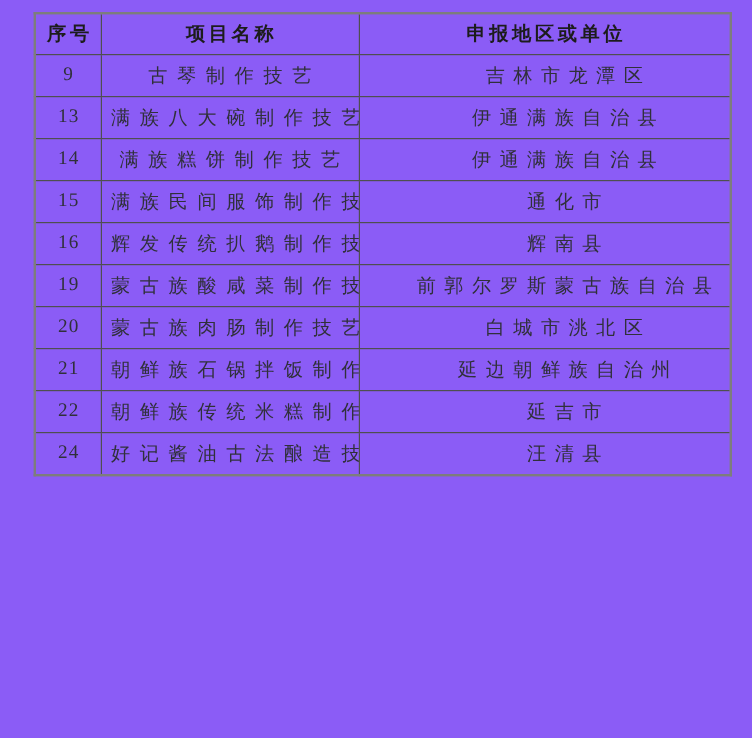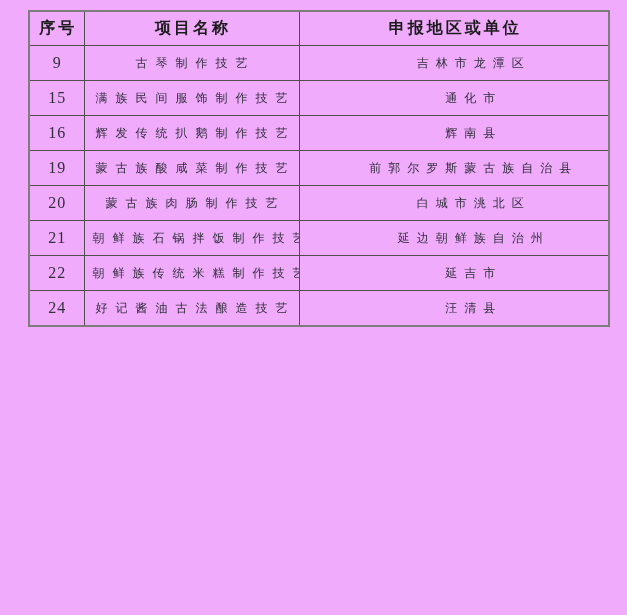--- a/index.html
+++ b/index.html
@@ -4,21 +4,21 @@
 <style>
   html, body {
     margin: 0;
     padding: 0;
     background: #ffffff;
   }
   .page {
     position: relative;
     width: 627px;
     height: 615px;
-    background: #f0abfc;
+    background: #8b5cf6;
     overflow: hidden;
   }
   table.doc-table {
     position: absolute;
     left: 28px;
     top: 10px;
     width: 580px;
     table-layout: fixed;
     border-collapse: collapse;
     border: 2px solid #7d7d7d;
@@ -39,21 +39,21 @@
     font-weight: bold;
     font-size: 16px;
     letter-spacing: 3px;
     text-indent: 3px;
     color: #1c1c1c;
     white-space: nowrap;
   }
   .doc-table td {
     height: 34px;
     font-family: "Liberation Serif", "DejaVu Serif", serif;
-    font-size: 12px;
+    font-size: 16px;
     color: #30303a;
     white-space: nowrap;
   }
   .doc-table td.cell-no {
     letter-spacing: 1px;
     text-indent: 1px;
     font-size: 16px;
   }
   .doc-table td.cell-name {
     letter-spacing: 8px;
@@ -82,20 +82,30 @@
         <th>申报地区或单位</th>
       </tr>
     </thead>
     <tbody>
         <tr>
           <td class="cell-no">9</td>
           <td class="cell-name">古琴制作技艺</td>
           <td class="cell-region">吉林市龙潭区</td>
         </tr>
         <tr>
+          <td class="cell-no">13</td>
+          <td class="cell-name">满族八大碗制作技艺</td>
+          <td class="cell-region">伊通满族自治县</td>
+        </tr>
+        <tr>
+          <td class="cell-no">14</td>
+          <td class="cell-name">满族糕饼制作技艺</td>
+          <td class="cell-region">伊通满族自治县</td>
+        </tr>
+        <tr>
           <td class="cell-no">15</td>
           <td class="cell-name">满族民间服饰制作技艺</td>
           <td class="cell-region">通化市</td>
         </tr>
         <tr>
           <td class="cell-no">16</td>
           <td class="cell-name">辉发传统扒鹅制作技艺</td>
           <td class="cell-region">辉南县</td>
         </tr>
         <tr>

